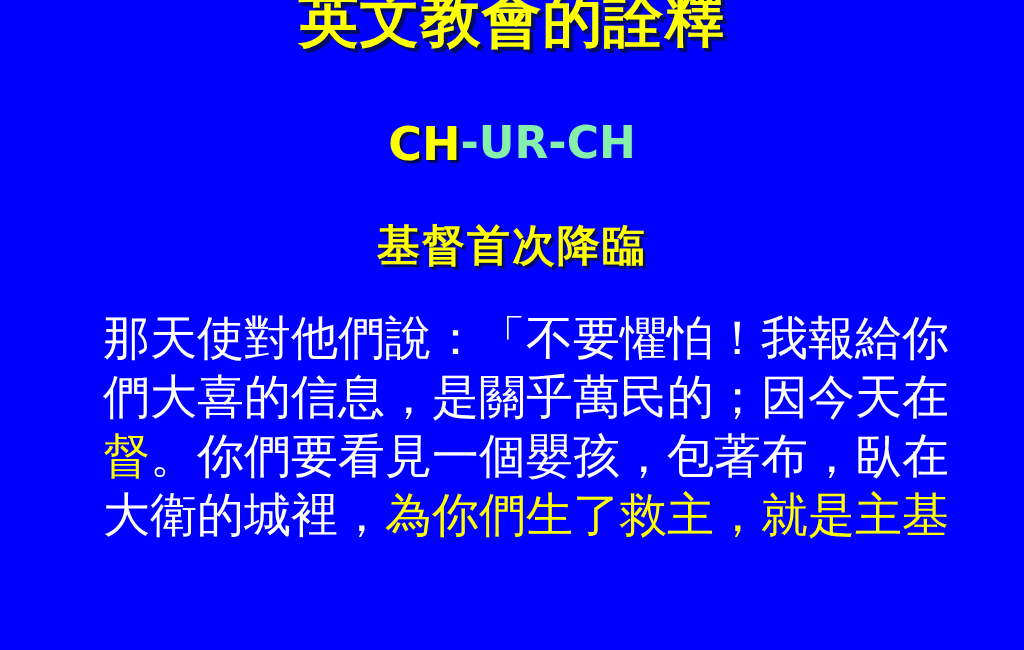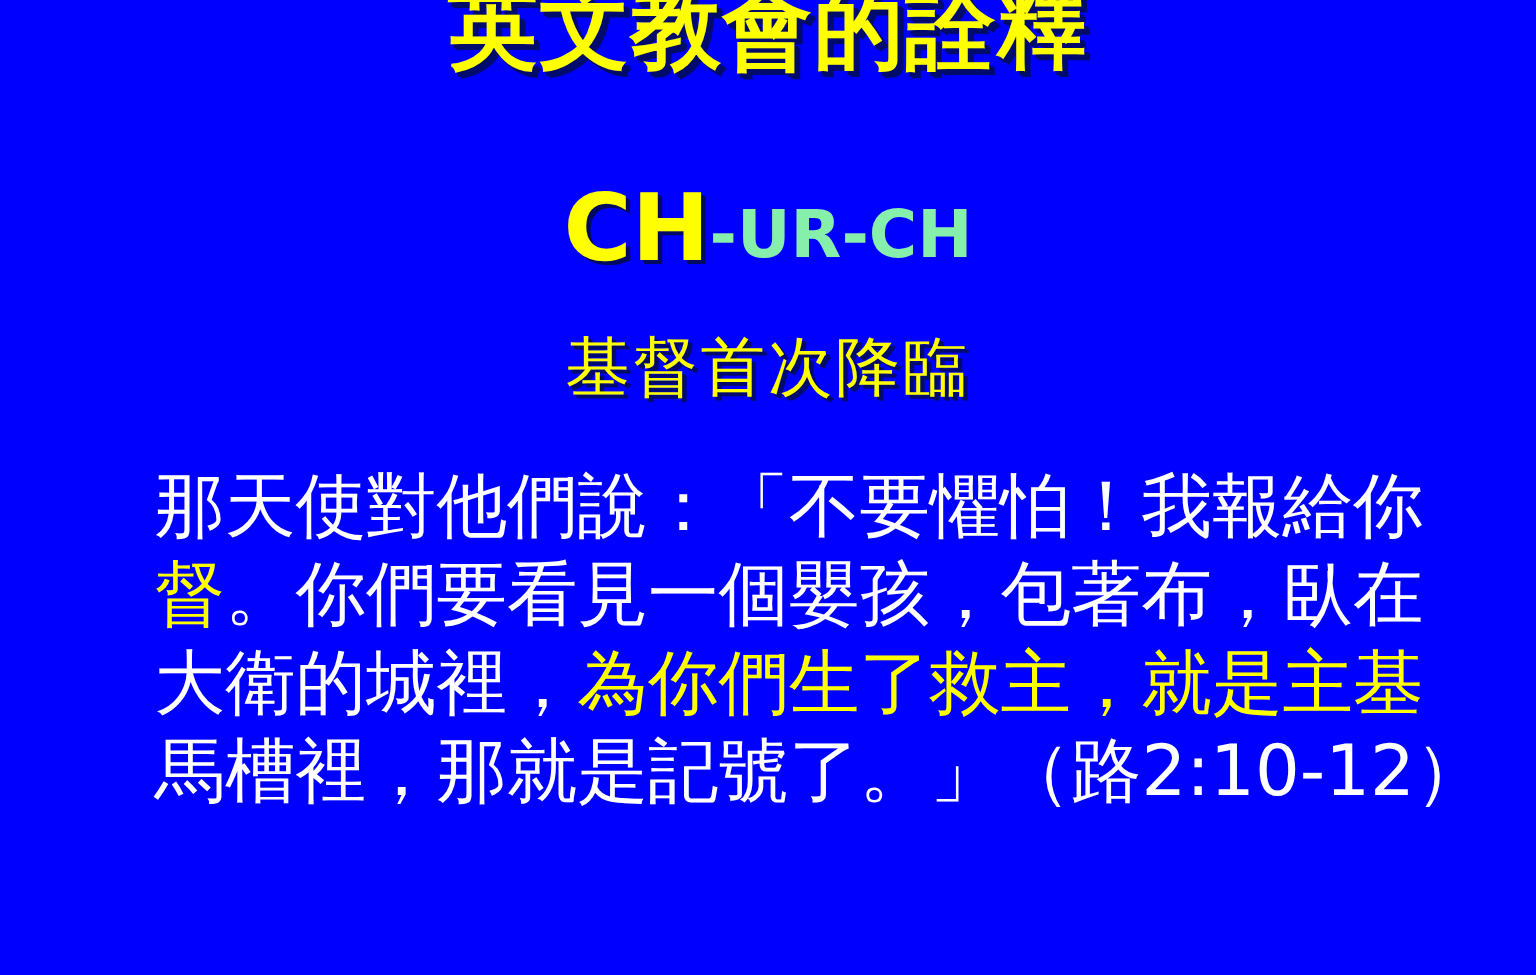--- a/index.html
+++ b/index.html
@@ -44,21 +44,21 @@
     top: 121px;
     left: 0;
     width: 1024px;
     text-align: center;
     white-space: nowrap;
     line-height: 1;
   }
   .church-line .ch-yellow {
     font-family: "DejaVu Sans", "Liberation Sans", sans-serif;
     font-weight: bold;
-    font-size: 62px;
+    font-size: 46px;
     color: #ffff00;
     letter-spacing: 0px;
     text-shadow: 2px 2px 0 #000a60, 3px 3px 0 #000a60;
   }
   .church-line .ch-white {
     font-family: "DejaVu Sans", "Liberation Sans", sans-serif;
     font-weight: bold;
     font-size: 44px;
     color: #86efac;
     letter-spacing: 0px;
@@ -66,21 +66,21 @@
   }
 
   
   .subtitle {
     position: absolute;
     top: 222px;
     left: 0;
     width: 1024px;
     text-align: center;
     font-family: "DejaVu Sans", "Liberation Sans", sans-serif;
-    font-weight: normal;
+    font-weight: bold;
     font-size: 43px;
     line-height: 1.1;
     color: #ffff00;
     letter-spacing: 2px;
     white-space: nowrap;
     text-shadow:
        2px 2px 0 #000b6b,
        3px 3px 0 #000b6b;
   }
 
@@ -116,22 +116,22 @@
   <div class="church-line">
     <span class="ch-yellow">CH</span><span class="ch-white">-UR-CH</span>
   </div>
 
   <div class="subtitle">基督首次降臨</div>
 
   <div class="body-text">
 
     <span class="body-line"><span>那天使對他們說：「不要懼怕！我報給你</span></span>
 
+    <span class="body-line"><span>們大喜的信息，是關乎萬民的；因今天在</span></span>
 
     <span class="body-line"><span class="hl">督</span><span>。你們要看見一個嬰孩，包著布，臥在</span></span>
 
     <span class="body-line"><span>大衛的城裡，</span><span class="hl">為你們生了救主，就是主基</span></span>
 
-    <span class="body-line"><span>馬槽裡，那就是記號了。」（路2:10-12）</span></span>
 
   </div>
 
 </div>
 
 </body></html>

